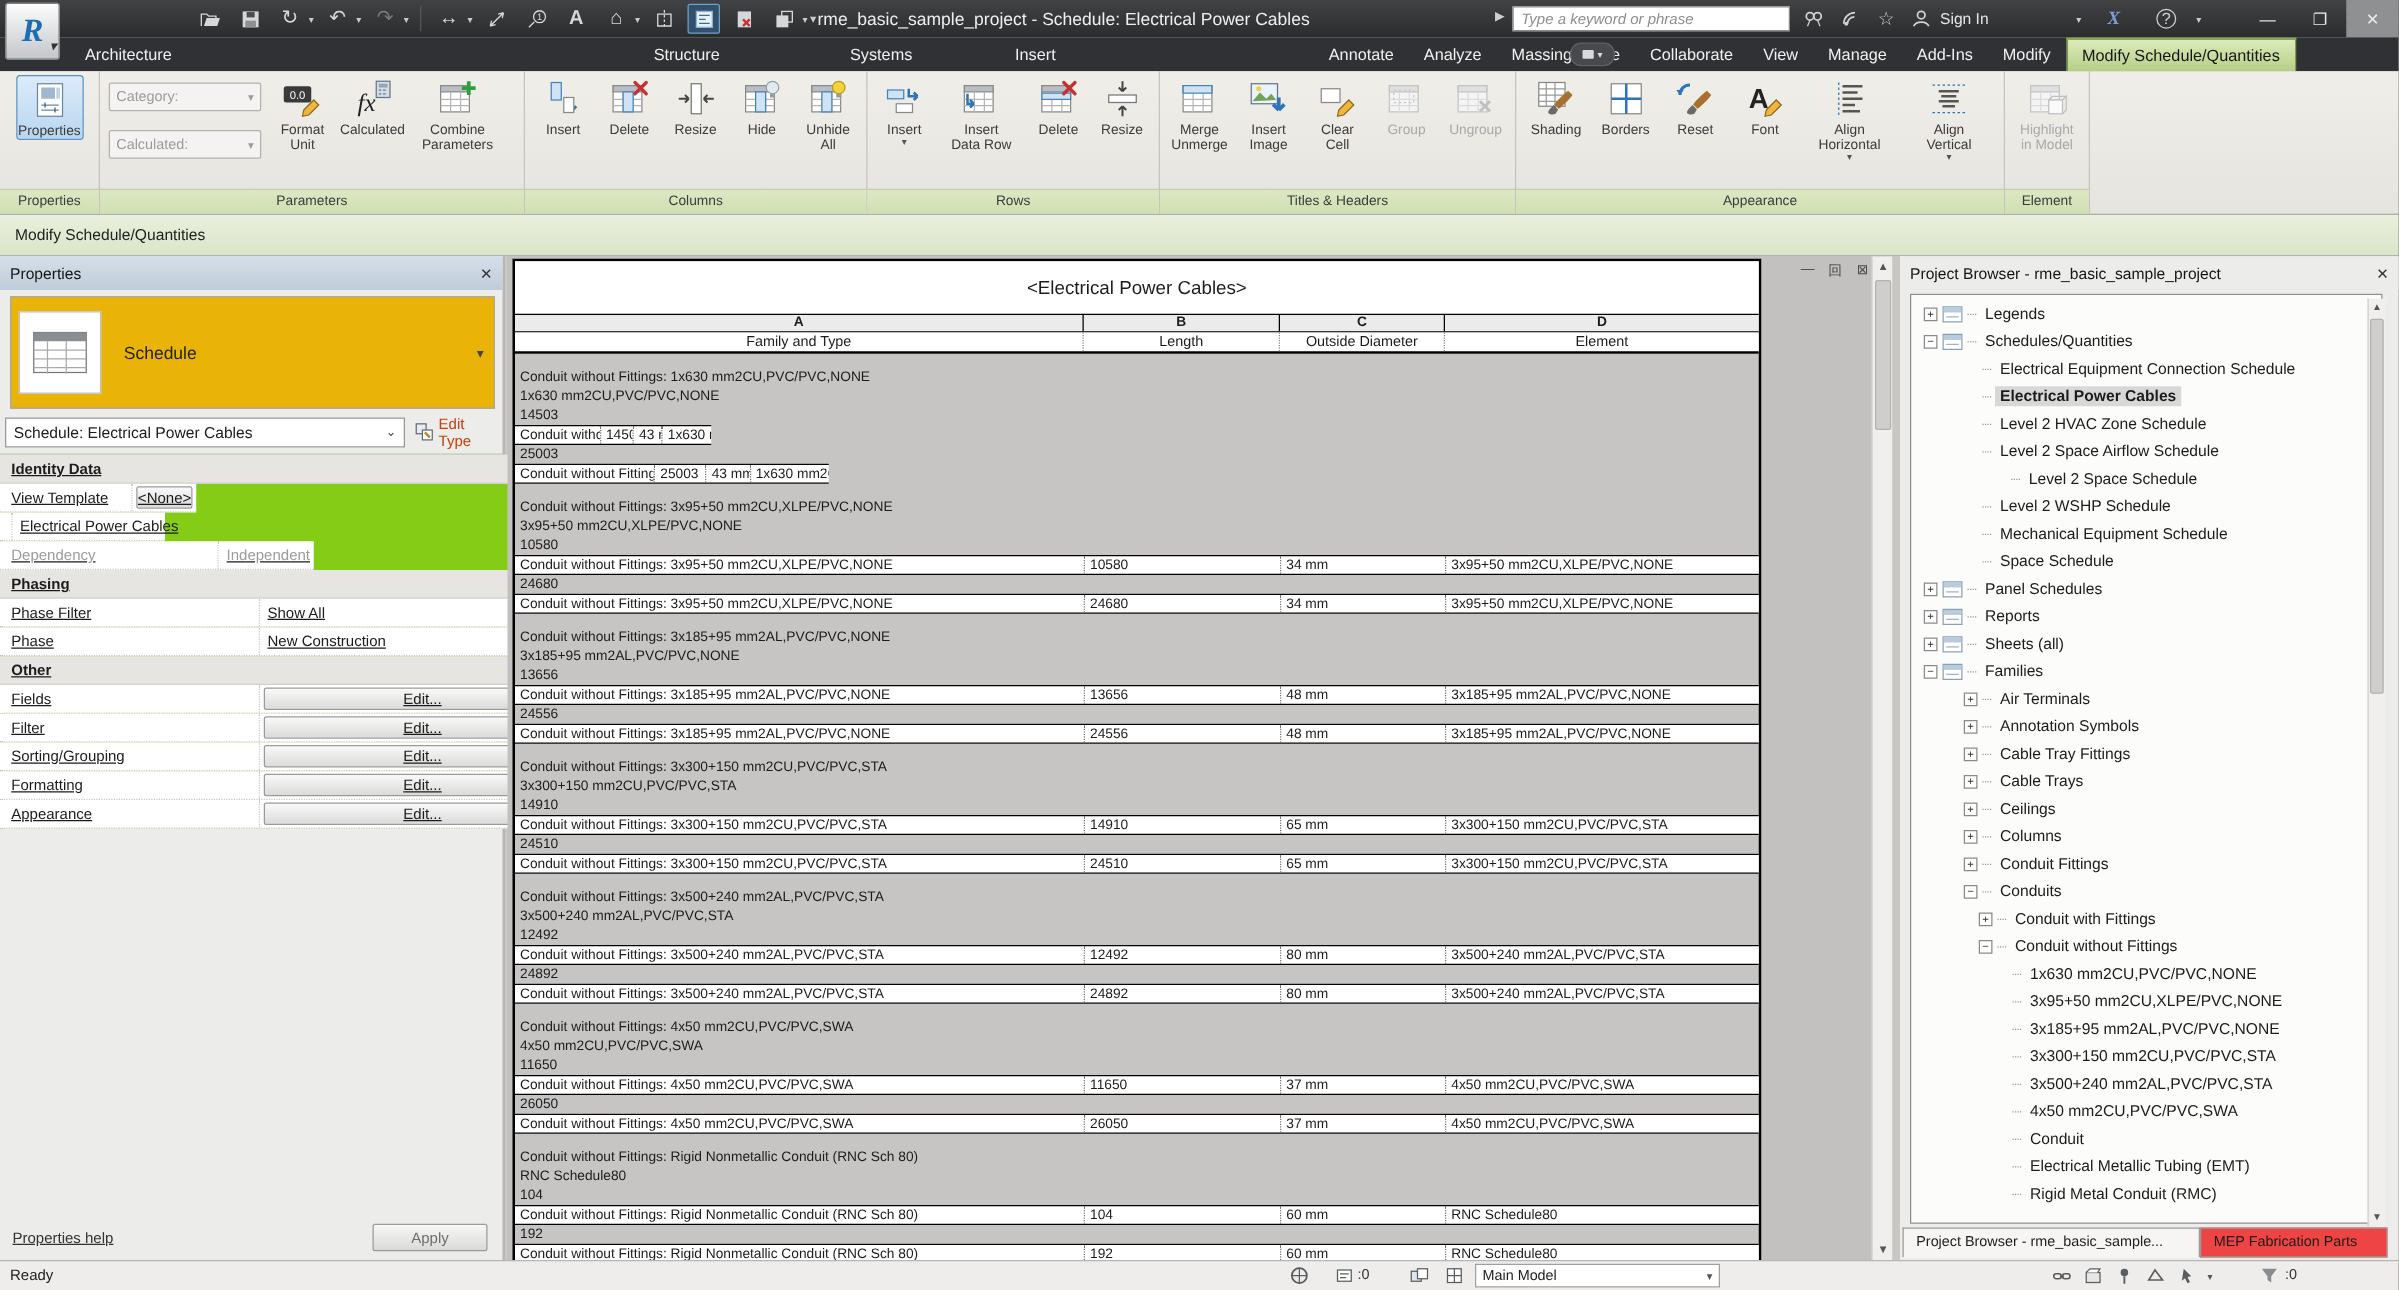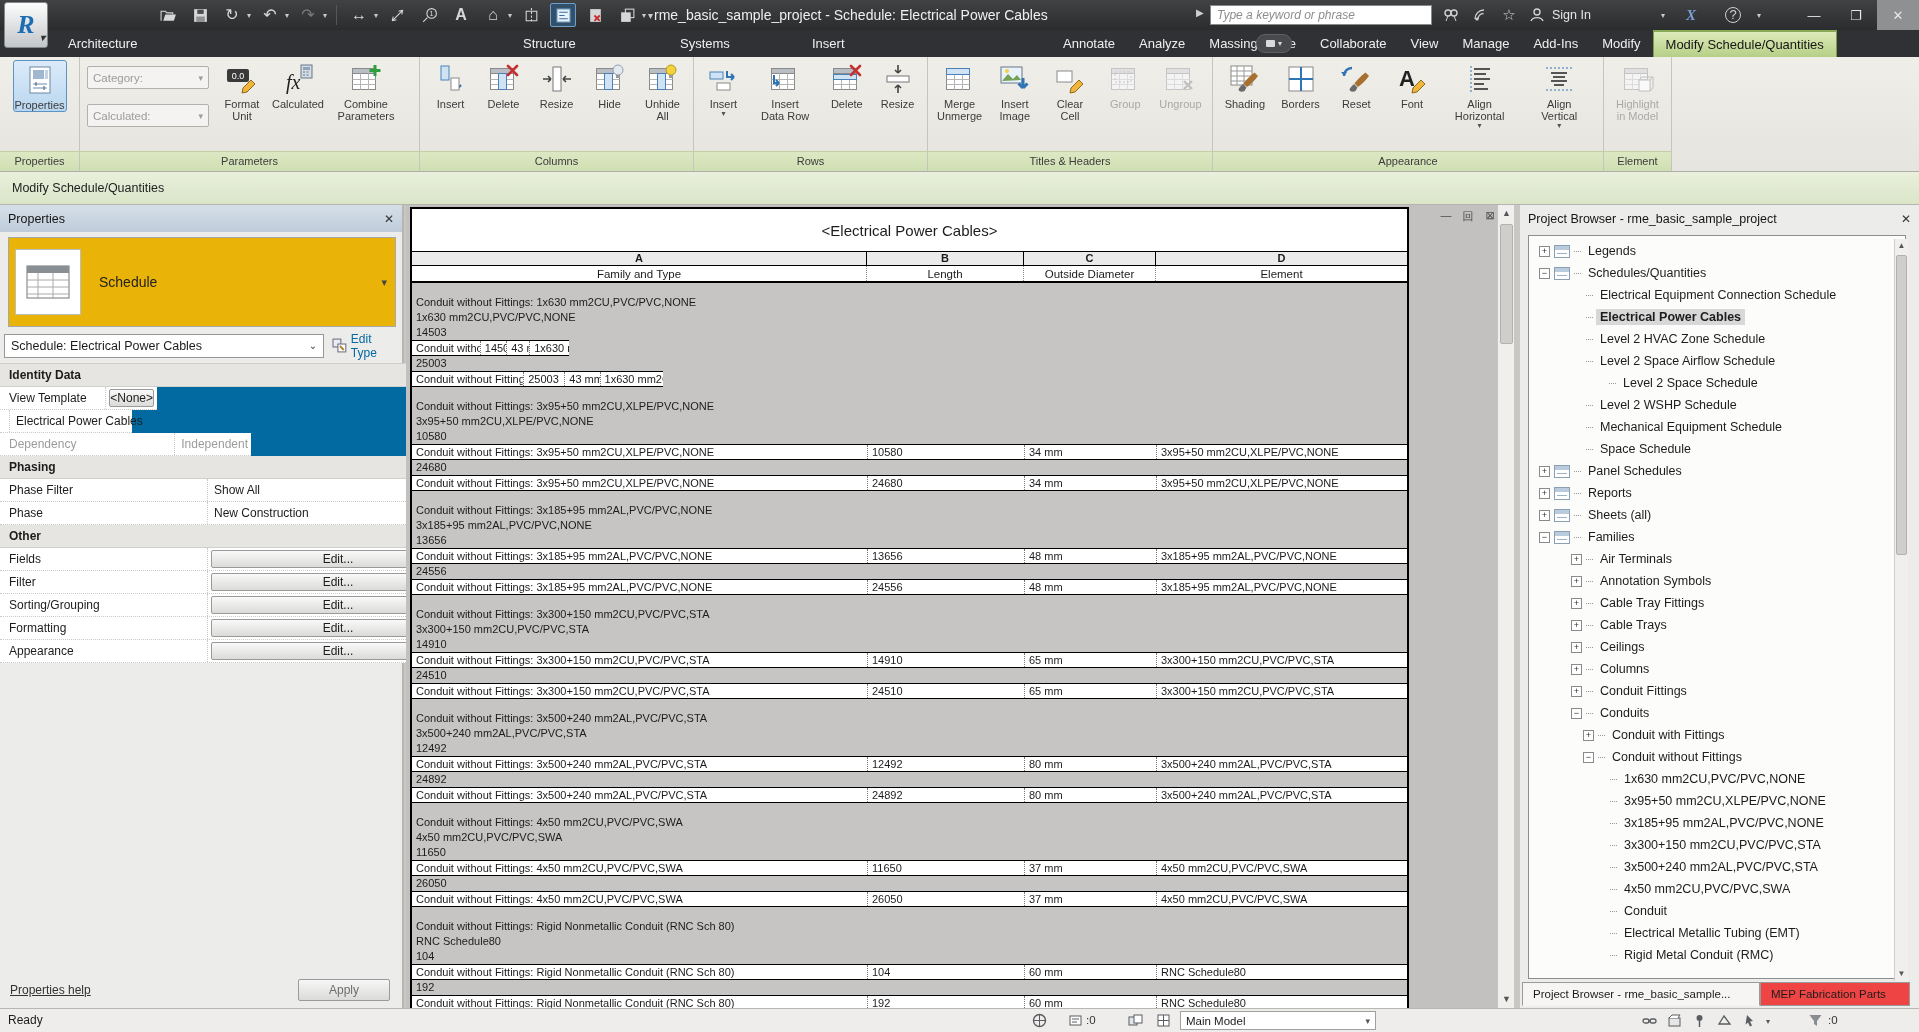--- a/index.html
+++ b/index.html
@@ -87,22 +87,22 @@
   .typesel{position:absolute;left:8px;top:32px;width:388px;height:90px;background:#eab308;
     border:1px solid #a7a7a7;display:flex;align-items:center;}
   .typesel .tbox{width:66px;height:66px;margin-left:6px;border:1px solid #bdbdbd;background:#fff;
     display:flex;align-items:center;justify-content:center;}
   .typesel .tname{font-size:14px;margin-left:18px;color:#222;}
   .typesel .tcaret{margin-left:auto;margin-right:8px;font-size:11px;color:#444;}
   .selrow{position:absolute;left:4px;top:128px;width:396px;height:25px;display:flex;align-items:center;}
   .selcombo{width:324px;height:24px;background:#fff;border:1px solid #979797;font-size:12.5px;
     display:flex;align-items:center;padding:0 6px;}
   .selcombo .caret{margin-left:auto;font-size:10px;color:#444;}
-  .edittype{display:flex;align-items:center;gap:4px;margin-left:8px;font-size:12px;color:#0369a1;}
-  #propgrid{position:absolute;left:0;top:158px;width:468px;background:#0369a1;border-top:1px solid #cfcfcc;}
+  .edittype{display:flex;align-items:center;gap:4px;margin-left:8px;font-size:12px;color:#c2410c;}
+  #propgrid{position:absolute;left:0;top:158px;width:468px;background:#84cc16;border-top:1px solid #cfcfcc;text-decoration:underline;}
   .prow{height:23px;display:flex;align-items:center;border-bottom:1px dotted #c9c9c7;background:#fff;font-size:12px;}
   .prow .plabel{width:207px;padding-left:9px;white-space:nowrap;overflow:hidden;}
   .prow .pvalue{flex:1;align-self:stretch;display:flex;align-items:center;border-left:1px dotted #c9c9c7;padding:0 3px;}
   .prow .pval{white-space:nowrap;overflow:hidden;padding-left:3px;}
   .prow.section{background:#e6e5e2;font-weight:bold;border-bottom:1px solid #cfcfcc;}
   .pchev{display:none;}
   .prow.section .pchev{display:block;margin-left:auto;margin-right:10px;font-size:10px;font-weight:normal;color:#444;}
   .prow.button .pval{flex:1;text-align:center;background:linear-gradient(#f9f9f9,#dbdbd9);
     border:1px solid #9a9a9a;border-radius:2px;height:18px;line-height:17px;padding:0;}
   .prow.disabled .plabel,.prow.disabled .pval{color:#9c9c9c;}

